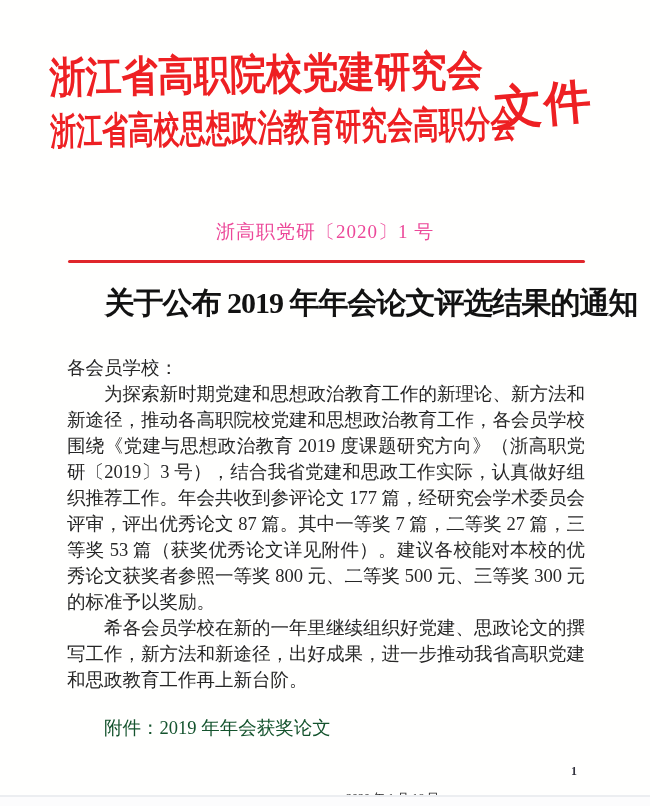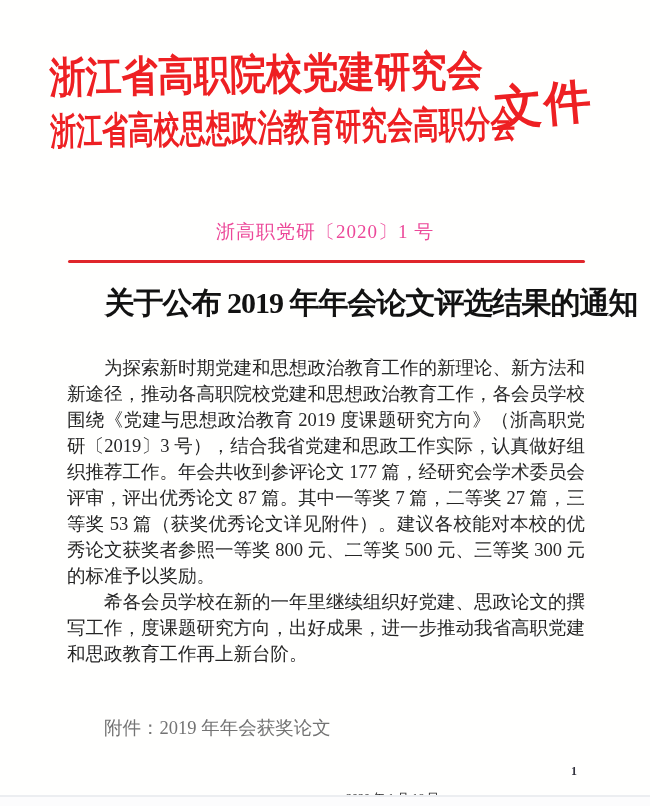--- a/index.html
+++ b/index.html
@@ -106,21 +106,21 @@
   }
   .body-text p { margin: 0; text-indent: 2em; }
   .body-text .salutation { text-indent: 0; }
 
   
   .attachment-line {
     position: absolute;
     left: 104px;
     top: 715px;
     font-size: 18.5px;
-    color: #737373;
+    color: #14532d;
     white-space: nowrap;
   }
   .date-line {
     position: absolute;
     left: 346px;
     top: 742px;
     font-size: 12px;
     color: #262626;
     white-space: nowrap;
     margin-top: 48px;
@@ -163,22 +163,23 @@
     <div class="doc-type">文件</div>
   </div>
 
   <div class="doc-number">浙高职党研〔2020〕1 号</div>
 
   <div class="red-rule"></div>
 
   <div class="doc-title">关于公布 2019 年年会论文评选结果的通知</div>
 
   <div class="body-text">
+    <p class="salutation">各会员学校：</p>
     <p>为探索新时期党建和思想政治教育工作的新理论、新方法和新途径，推动各高职院校党建和思想政治教育工作，各会员学校围绕《党建与思想政治教育 2019 度课题研究方向》（浙高职党研〔2019〕3 号），结合我省党建和思政工作实际，认真做好组织推荐工作。年会共收到参评论文 177 篇，经研究会学术委员会评审，评出优秀论文 87 篇。其中一等奖 7 篇，二等奖 27 篇，三等奖 53 篇（获奖优秀论文详见附件）。建议各校能对本校的优秀论文获奖者参照一等奖 800 元、二等奖 500 元、三等奖 300 元的标准予以奖励。</p>
-    <p>希各会员学校在新的一年里继续组织好党建、思政论文的撰写工作，度课题研究方向，出好成果，进一步推动我省高职党建和思政教育工作再上新台阶。</p>
+    <p>希各会员学校在新的一年里继续组织好党建、思政论文的撰写工作，新方法和新途径，出好成果，进一步推动我省高职党建和思政教育工作再上新台阶。</p>
   </div>
 
   <div class="attachment-line">附件：2019 年年会获奖论文</div>
 
   <div class="date-line">2020 年 1 月 16 日</div>
 
   <div class="page-number">1</div>
 
   <div class="scan-edge"></div>
   <div class="scan-foot"></div>

